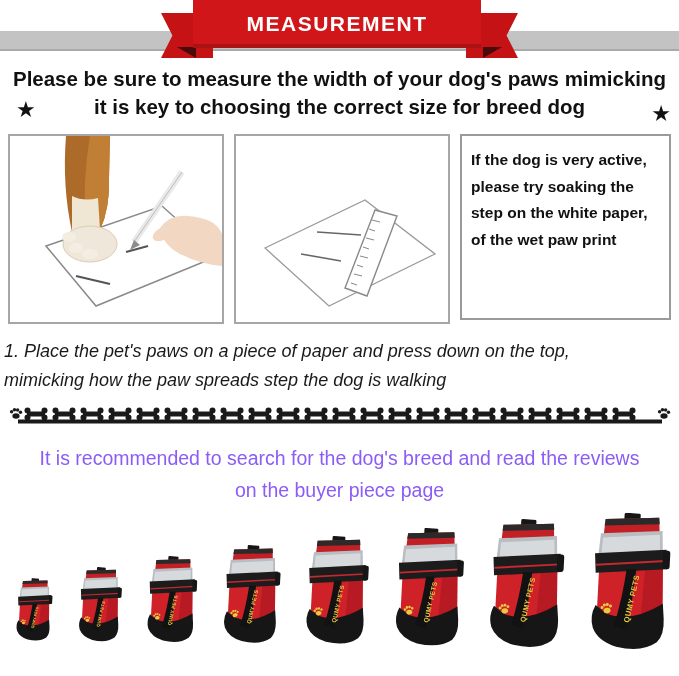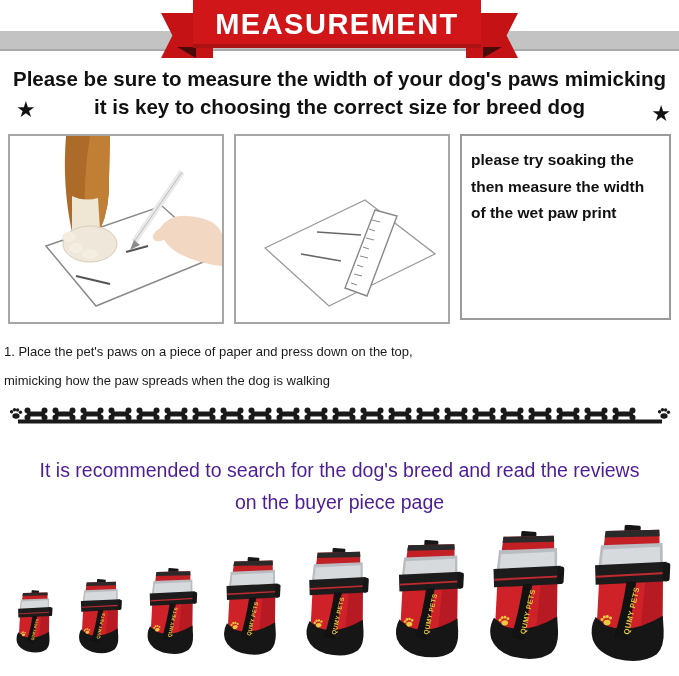--- a/index.html
+++ b/index.html
@@ -13,39 +13,39 @@
     background:#c3c3c3;border-bottom:2px solid #a9a9a9;box-sizing:border-box;}
   .ribbon-tail{position:absolute;top:13px;width:52px;height:45px;background:#c51315;}
   .ribbon-tail.left{left:161px;clip-path:polygon(100% 0,0 0,22% 50%,0 100%,100% 100%);}
   .ribbon-tail.right{left:466px;clip-path:polygon(0 0,100% 0,78% 50%,100% 100%,0 100%);}
   .ribbon-fold{position:absolute;top:47px;width:19px;height:11px;background:#4a0a0a;}
   .ribbon-fold.left{left:177px;clip-path:polygon(0 0,100% 0,100% 100%);}
   .ribbon-fold.right{left:483px;clip-path:polygon(0 0,100% 0,0 100%);}
   .ribbon-main{position:absolute;left:193px;top:0;width:288px;height:48px;
     background:#d01619;display:flex;align-items:center;justify-content:center;
     box-shadow:inset 0 -4px 0 rgba(0,0,0,.18);}
-  .ribbon-main span{color:#fff;font-weight:bold;font-size:29px;letter-spacing:1.5px;}
+  .ribbon-main span{color:#fff;font-weight:bold;font-size:21px;letter-spacing:1.5px;}
   
   .headline{position:relative;text-align:center;font-weight:bold;
     font-size:20.5px;line-height:28px;margin-top:5px;}
   .star{position:absolute;font-size:22px;font-weight:normal;}
   .star.left{left:16px;top:31px;}
   .star.right{right:8px;top:35px;}
   
   .boxes{display:flex;padding:0 8px;margin-top:13px;justify-content:space-between;}
   .illus-box{width:216px;height:190px;border:2px solid #a6a6a6;background:#fff;box-sizing:border-box;}
   .illus-box svg{display:block;width:100%;height:100%;}
   .tip-box{width:211px;height:186px;border:2px solid #9a9a9a;background:#fff;box-sizing:border-box;
     padding:11px 9px;font-weight:bold;font-size:15.5px;line-height:26.5px;white-space:nowrap;}
   
-  .instructions{margin:13px 2px 0 4px;font-size:13px;line-height:29px;color:#1a1a1a;}
+  .instructions{margin:13px 2px 0 4px;font-size:18px;line-height:29px;color:#1a1a1a;font-style:italic;}
   
   .divider-wrap{margin-top:11px;text-align:center;}
   
-  .recommend{margin-top:24px;text-align:center;font-size:19.5px;line-height:32px;color:#4c1d95;}
+  .recommend{margin-top:12px;text-align:center;font-size:19.5px;line-height:32px;color:#8b5cf6;}
   
   .boots-row{display:flex;align-items:flex-end;justify-content:space-between;
     padding:0 13px;height:146px;margin-top:0;}
   .boot{transform:rotate(3deg);transform-origin:50% 100%;}
   .boot svg{display:block;}
   .boot.s1 svg{width:37px;height:64px;margin-bottom:10px;}
   .boot.s2 svg{width:44px;height:76px;margin-bottom:9px;}
   .boot.s3 svg{width:51px;height:88px;margin-bottom:8px;}
   .boot.s4 svg{width:58px;height:100px;margin-bottom:7px;}
   .boot.s5 svg{width:64px;height:110px;margin-bottom:6px;}
@@ -116,29 +116,30 @@
       <line x1="129" y1="102" x2="137" y2="104" stroke="#888" stroke-width="1"></line>
       <line x1="126" y1="111" x2="132" y2="113" stroke="#888" stroke-width="1"></line>
       <line x1="123" y1="120" x2="131" y2="122" stroke="#888" stroke-width="1"></line>
       <line x1="120" y1="129" x2="126" y2="131" stroke="#888" stroke-width="1"></line>
       <line x1="117" y1="138" x2="125" y2="140" stroke="#888" stroke-width="1"></line>
       <line x1="114" y1="147" x2="120" y2="149" stroke="#888" stroke-width="1"></line>
     </svg>
   </div>
 
   <div class="tip-box">
+    <div>If the dog is very active,</div>
     <div>please try soaking the</div>
-    <div>then measure the width</div>
+    <div>step on the white paper,</div>
     <div>of the wet paw print</div>
   </div>
 </div>
 
 <div class="instructions">
   <div>1. Place the pet's paws on a piece of paper and press down on the top,</div>
-  <div>mimicking how the paw spreads when the dog is walking</div>
+  <div>mimicking how the paw spreads step the dog is walking</div>
 </div>
 
 <div class="divider-wrap">
   <svg width="664" height="20" viewBox="0 0 664 20" fill="#1a1a1a">
     <defs>
       <g id="bone">
         <rect x="5" y="5.5" width="18" height="5"></rect>
         <circle cx="5.5" cy="4.5" r="3"></circle>
           <circle cx="5.5" cy="11.5" r="3"></circle>
         <circle cx="22.5" cy="4.5" r="3"></circle>

